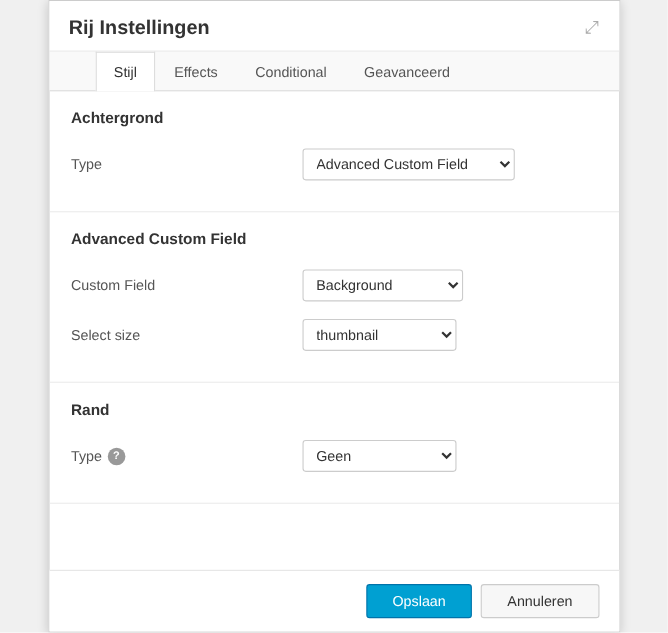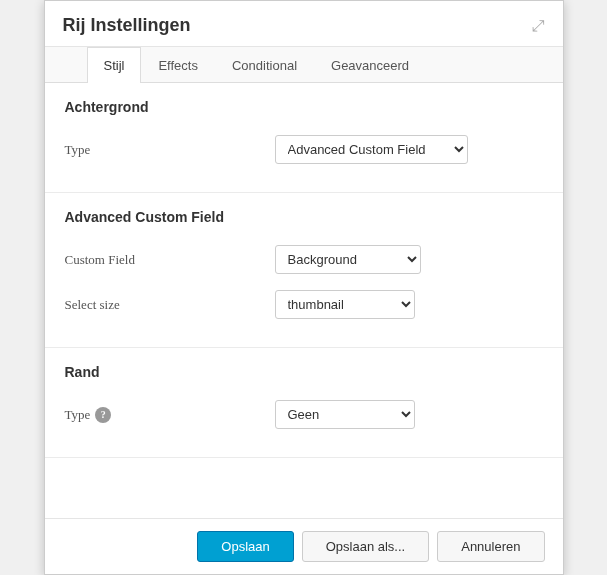--- a/index.html
+++ b/index.html
@@ -84,21 +84,20 @@
       padding: 8px 0;
       min-height: 38px;
     }
     .field-label {
       width: 210px;
       color: #555;
       font-size: 13px;
       display: flex;
       align-items: center;
       gap: 5px;
-      font-family: Liberation Serif, serif;
     }
     .field-control {
       flex: 1;
     }
     select {
       padding: 5px 24px 5px 8px;
       border: 1px solid #ccc;
       border-radius: 3px;
       background: #fff;
       font-size: 13px;
@@ -242,16 +241,15 @@
             </select>
           </div>
         </div>
       </div>
 
     </div>
   </div>
 
   <div class="dialog-footer">
     <button class="btn btn-primary">Opslaan</button>
-    <button class="btn btn-secondary">Opslaan als...</button>
     <button class="btn btn-secondary">Annuleren</button>
   </div>
 </div>
 
 </body></html>

